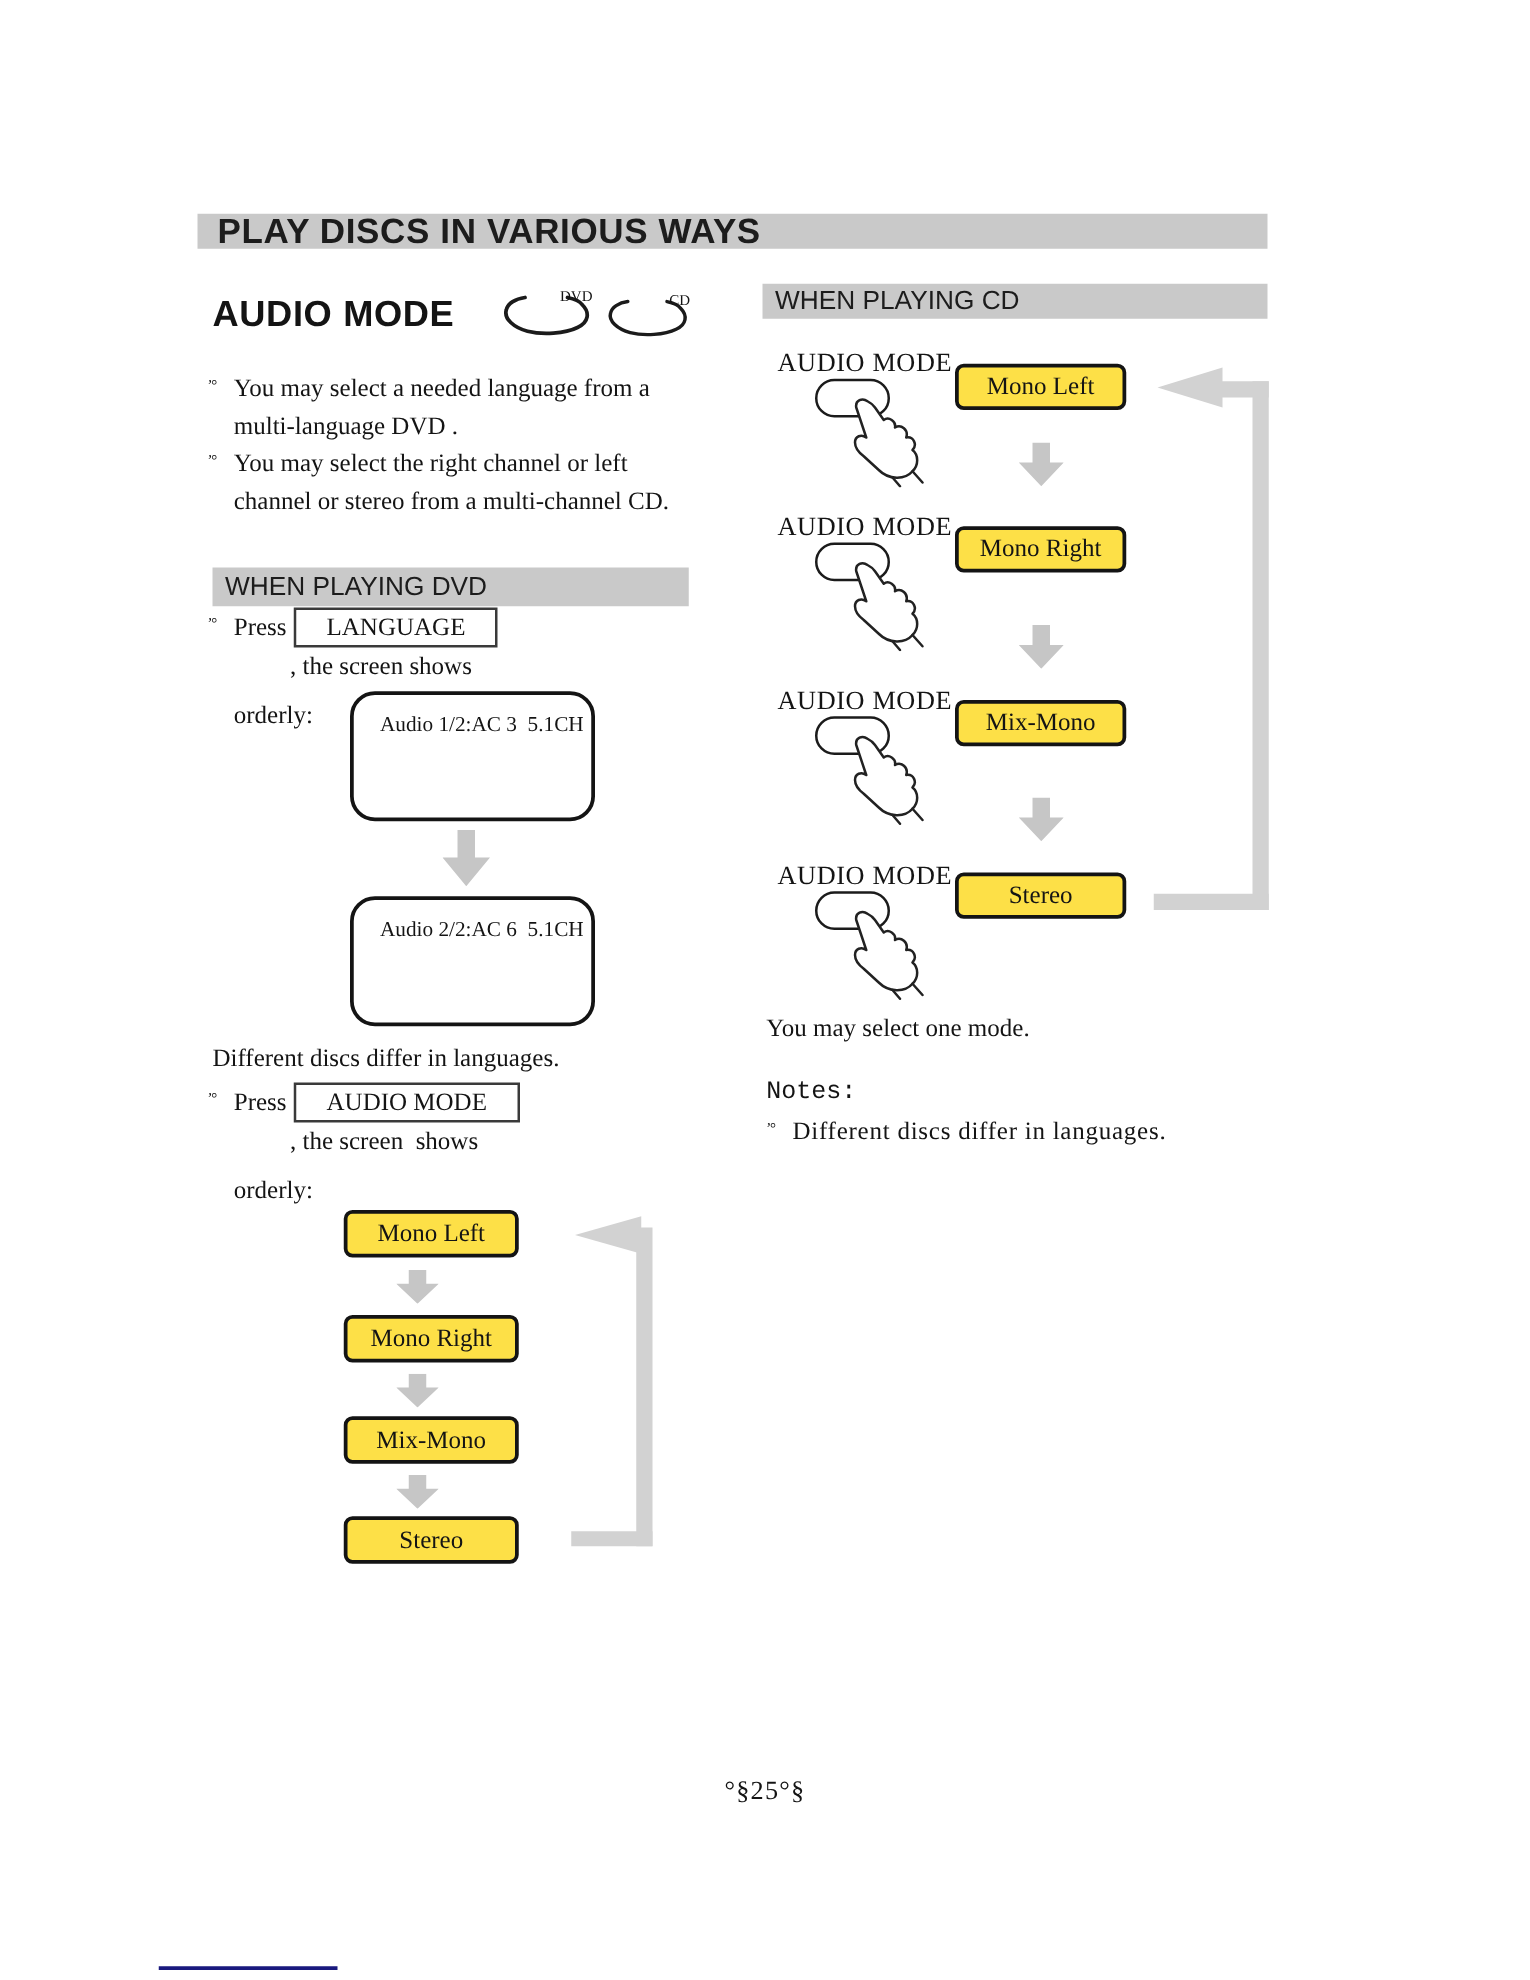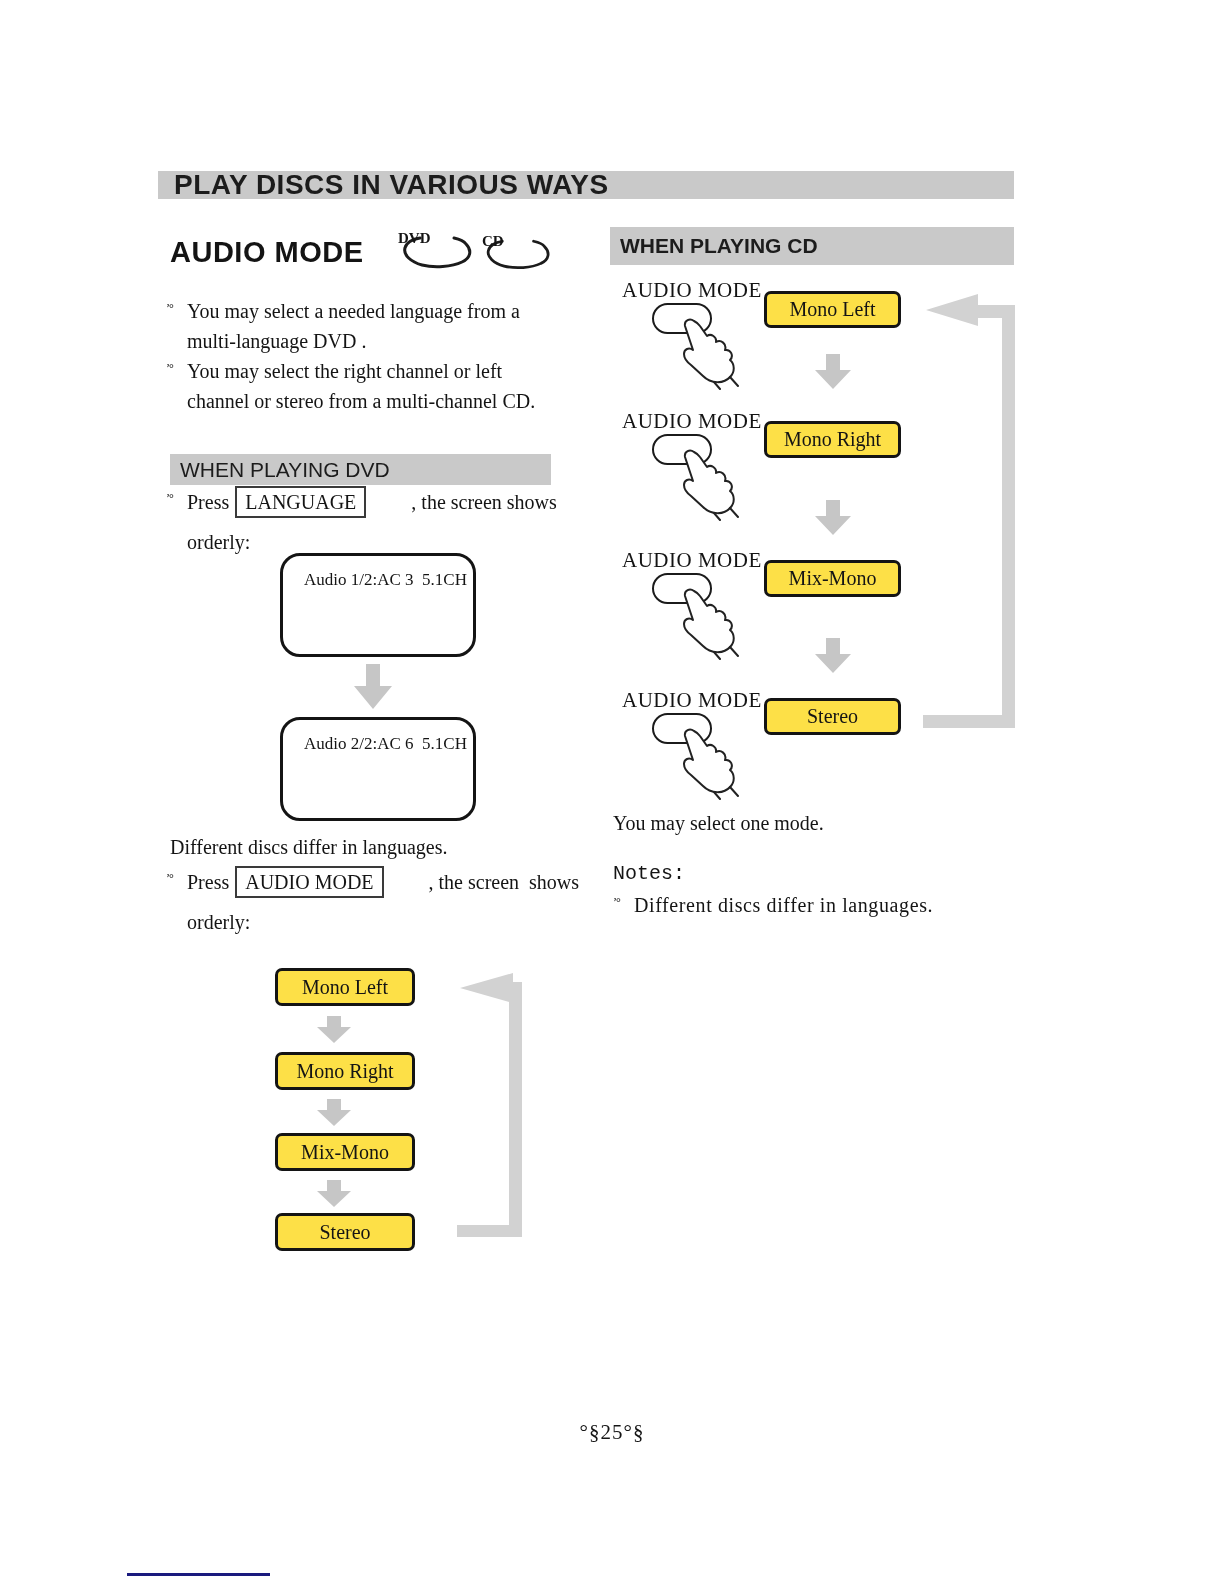--- a/index.html
+++ b/index.html
@@ -14,32 +14,32 @@
   .page{
     position:relative;width:1224px;height:1584px;background:#fff;
     font-family:"Liberation Serif", serif;color:var(--ink);overflow:hidden;
   }
   .abs{position:absolute;}
   .sans{font-family:"Liberation Sans", sans-serif;}
   .graybar{background:var(--gray-bar);color:#1c1c1c;display:flex;align-items:center;}
   .header-bar{left:158px;top:171px;width:856px;height:28px;font-size:28px;font-weight:bold;padding-left:16px;letter-spacing:0.5px;}
   .section-bar{font-size:21px;padding-left:10px;}
   .dvd-bar{left:170px;top:454px;width:381px;height:31px;}
-  .cd-bar{left:610px;top:227px;width:404px;height:38px;font-weight:bold;}
+  .cd-bar{left:610px;top:227px;width:404px;height:28px;}
   .title{left:170px;top:236px;font-size:29px;font-weight:bold;letter-spacing:0.5px;}
   .badge{width:76px;height:48px;}
   .badge svg{position:absolute;left:0;top:0;}
-  .badge .badge-text{position:absolute;left:0;top:0;width:100%;text-align:left;font-size:15px;font-weight:bold;}
+  .badge .badge-text{position:absolute;left:0;top:0;width:100%;text-align:right;font-size:12px;}
   .bullets{left:166px;top:296px;width:392px;font-size:20px;line-height:30px;}
   .bullet-row{display:flex;align-items:flex-start;}
   .marker{flex:none;width:21px;font-size:12px;transform:translateY(-3px);letter-spacing:-1px;}
   .btext{white-space:pre-line;}
   .press{font-size:20px;line-height:30px;width:420px;}
   .press .line1{display:flex;align-items:flex-start;}
-  .keybox{display:inline-block;border:2px solid #3a3a3a;padding:0 8px;margin-left:6px;line-height:28px;}
+  .keybox{display:inline-block;border:2px solid #3a3a3a;padding:0 24px;margin-left:6px;line-height:28px;}
   .suffix{white-space:pre;padding-left:40px;}
   .line2{margin-left:21px;margin-top:9px;}
   .screenbox{width:196px;height:104px;border:3px solid #141414;border-radius:20px;background:#fff;}
   .screenbox .stext{position:absolute;left:21px;top:14px;font-size:17px;white-space:pre;}
   .plain{font-size:20px;text-align:right;}
   .modebox{width:140px;height:38px;border:3px solid #141414;border-radius:7px;background:#fde047;
     display:flex;align-items:center;justify-content:center;font-size:20px;}
   .loop{background:var(--loop-gray);}
   .loop-head{width:0;height:0;border-style:solid;border-color:transparent;background:none;}
   .cd-row-label{font-size:21px;letter-spacing:0.5px;}

